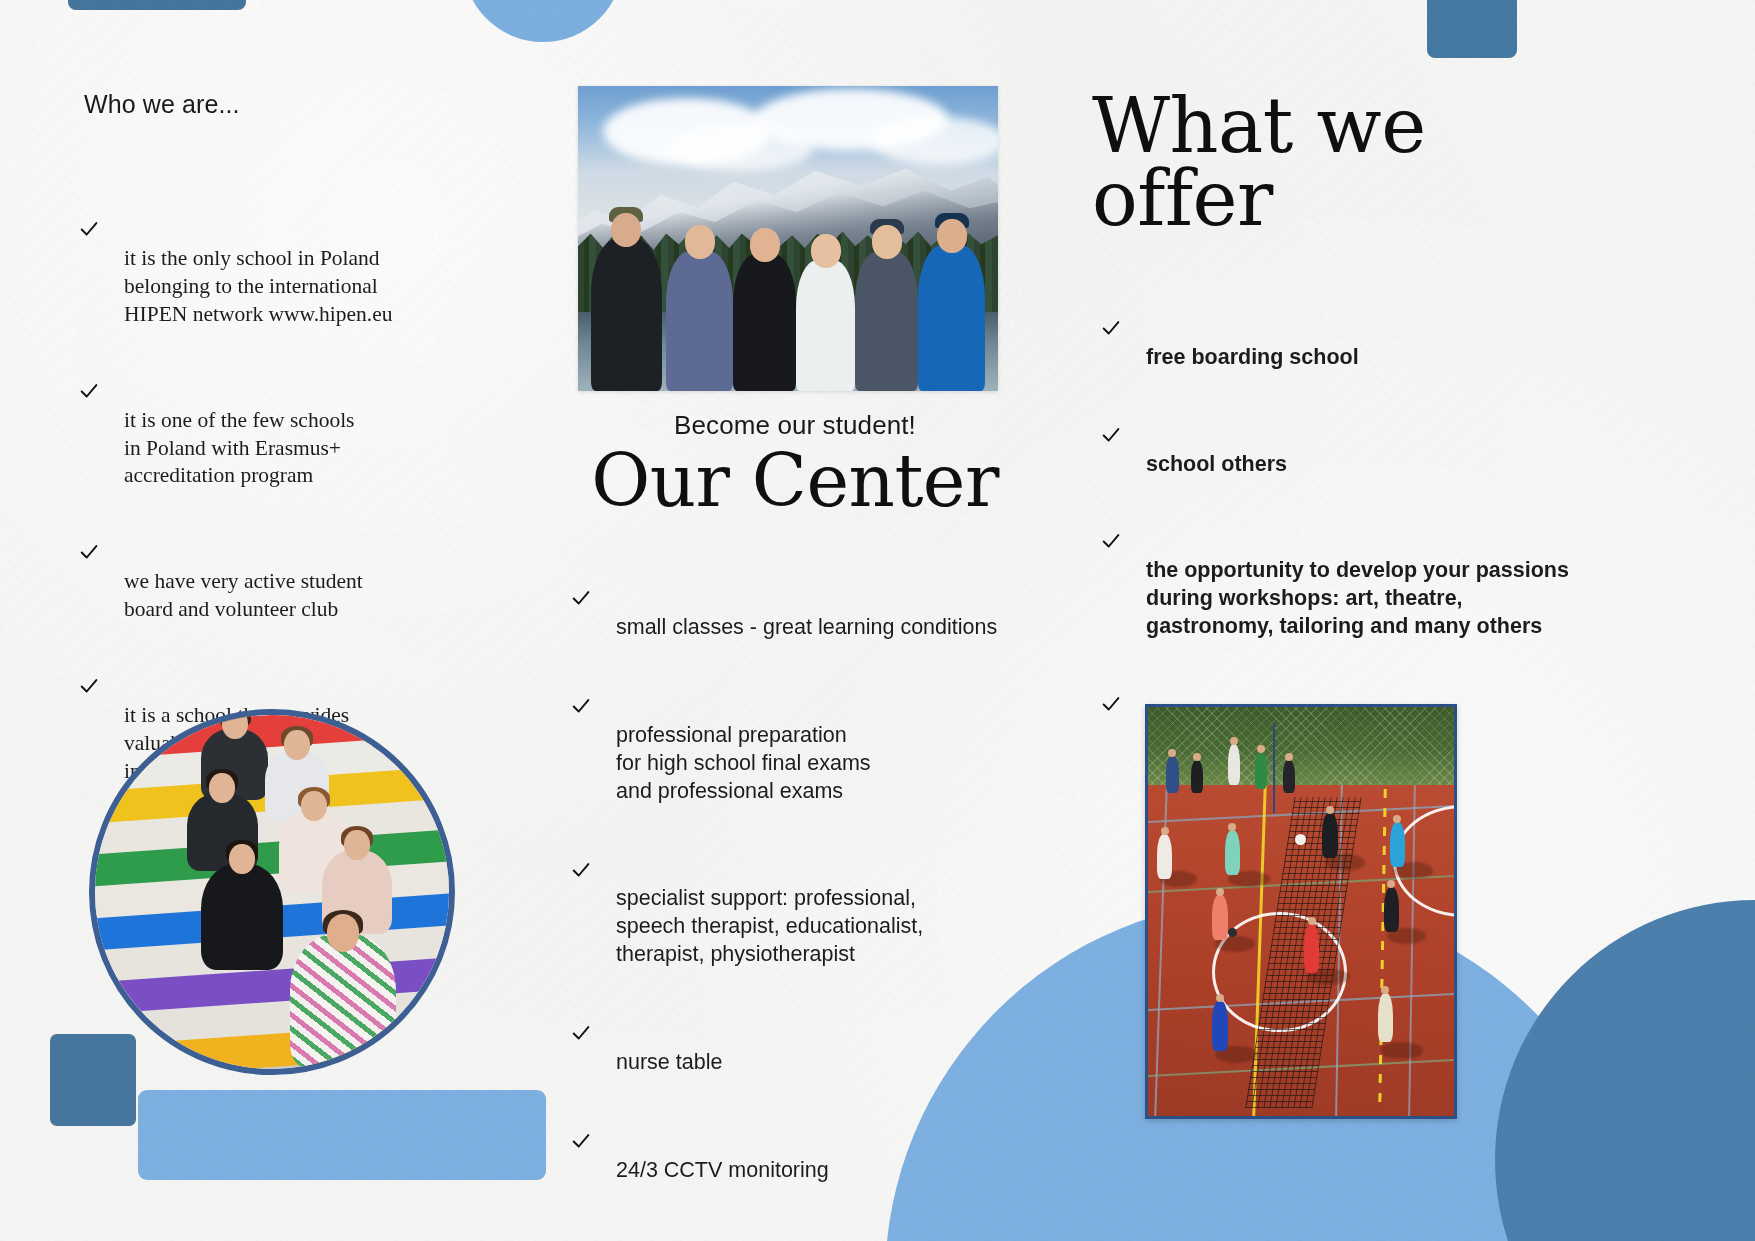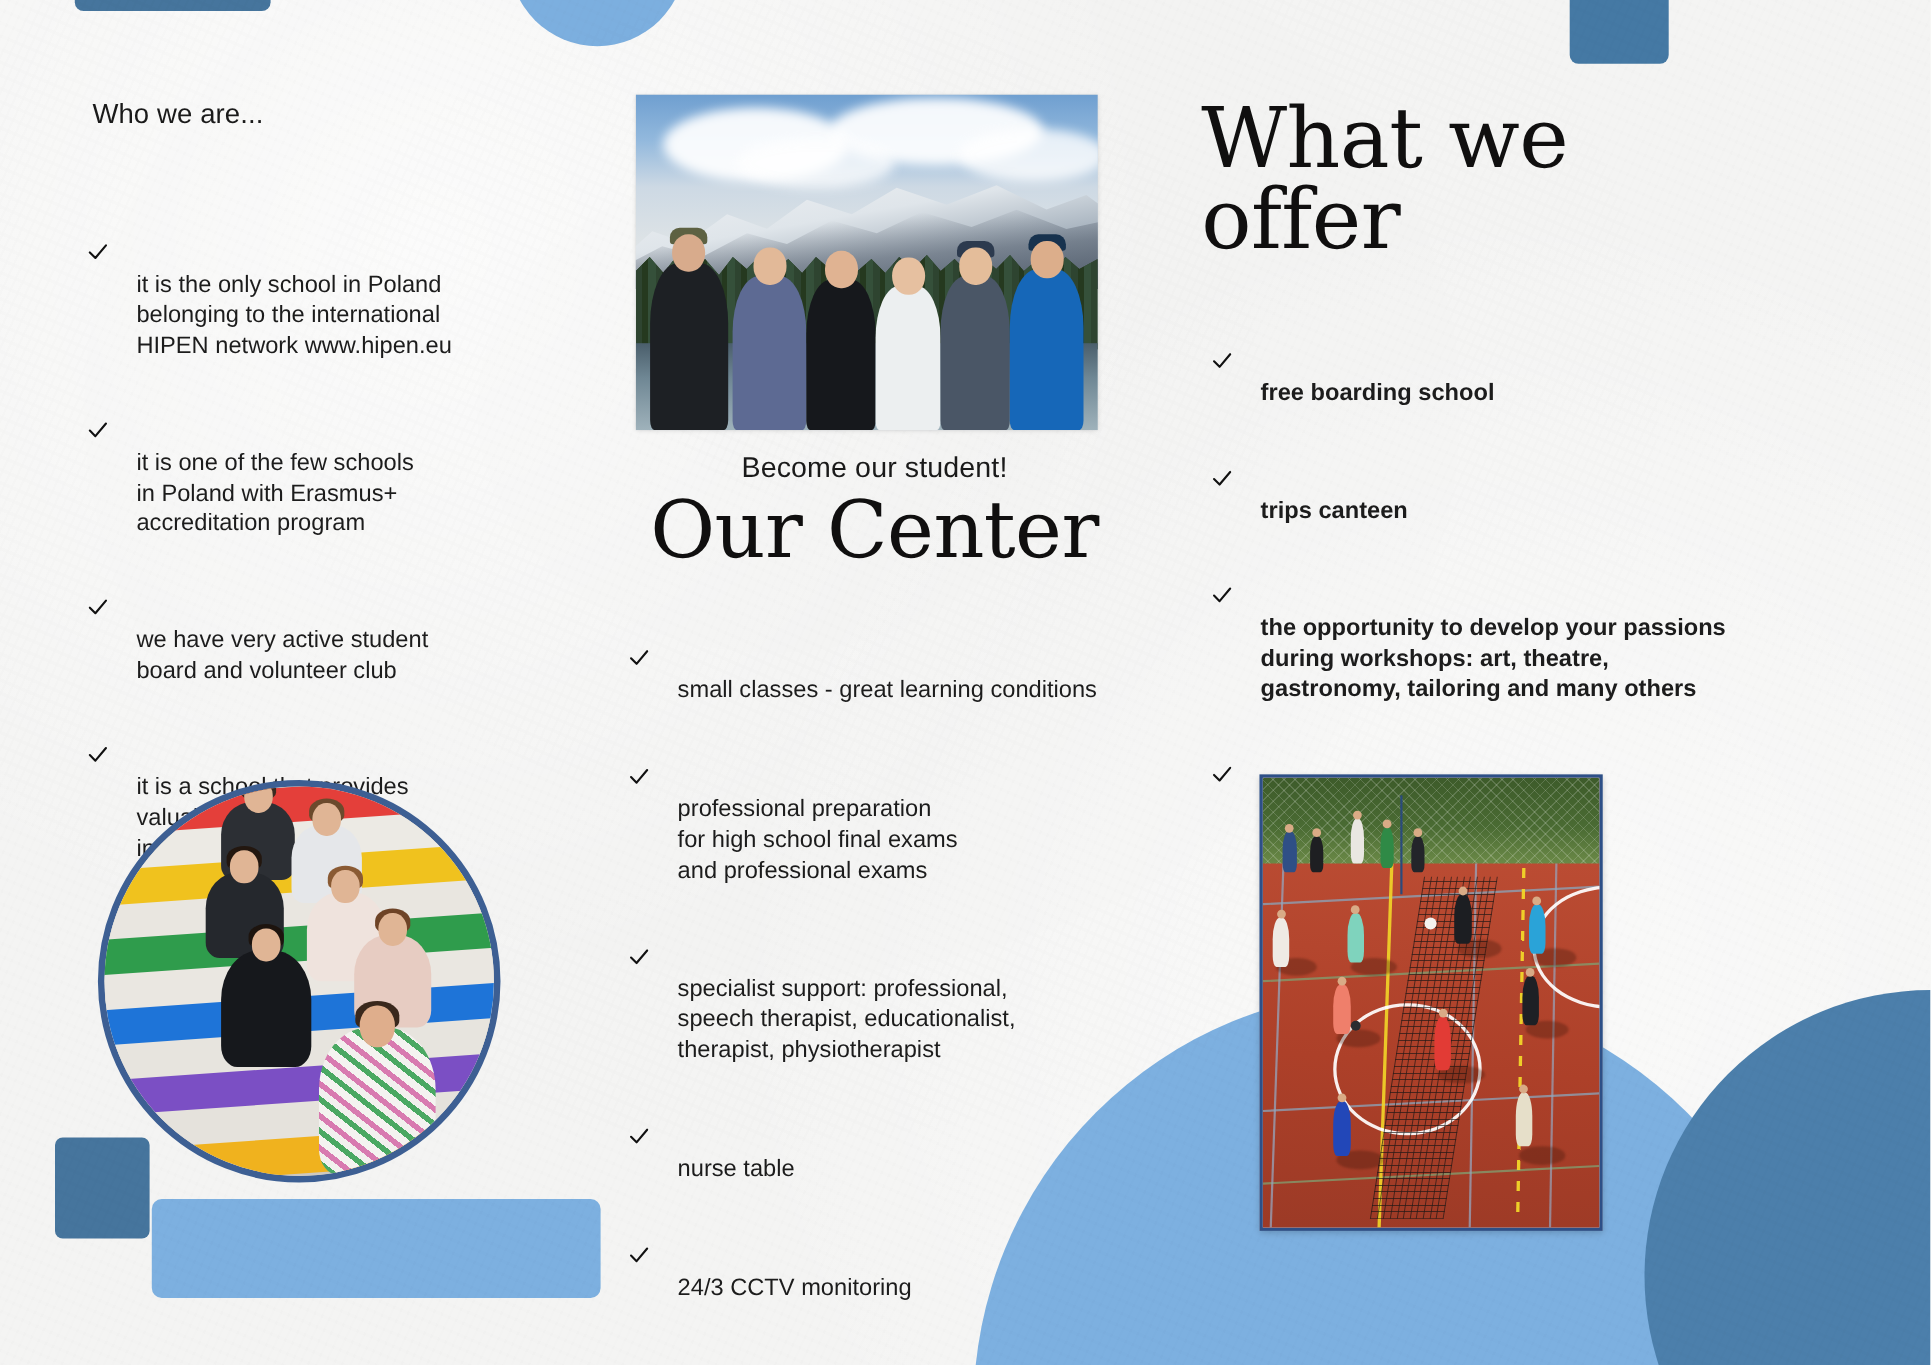--- a/index.html
+++ b/index.html
@@ -148,21 +148,21 @@
     color: #1c1c1c;
   }
   ul.sub-list > li .dot {
     position: absolute;
     left: 8px; top: 11px;
     width: 7px; height: 7px;
     background: #151515;
     border-radius: 50%;
   }
 
-  #left-list  { margin-top: 70px; margin-left: 4px; }
+  #left-list  { margin-top: 70px; margin-left: 4px; font-family: Liberation Serif, serif; }
   #left-list > li { margin-bottom: 22px; }
   #right-list { margin-top: 52px; margin-left: 8px; }
   #right-list > li { margin-bottom: 23px; font-weight: bold; }
   #center-list { margin-top: 42px; margin-left: 10px; }
   #center-list > li { margin-bottom: 24px; }
 
   
   .photo { position: absolute; overflow: hidden; background: #cfd6dc; }
 
   #photo-mountains {
@@ -421,21 +421,21 @@
             </svg>
         </span>
         <span>free boarding school</span>
       </li>
       <li>
         <span class="tick">
           <svg viewBox="0 0 24 24" fill="none" stroke="currentColor" stroke-width="2.1" stroke-linecap="round" stroke-linejoin="round">
               <path d="M4 12.5 L9.5 18 L20 5.5"></path>
             </svg>
         </span>
-        <span> trips canteen</span>
+        <span> school others</span>
       </li>
       <li>
         <span class="tick">
           <svg viewBox="0 0 24 24" fill="none" stroke="currentColor" stroke-width="2.1" stroke-linecap="round" stroke-linejoin="round">
               <path d="M4 12.5 L9.5 18 L20 5.5"></path>
             </svg>
         </span>
         <span>the opportunity to develop your passions
 during workshops: art, theatre,
 gastronomy, tailoring and many others</span>

